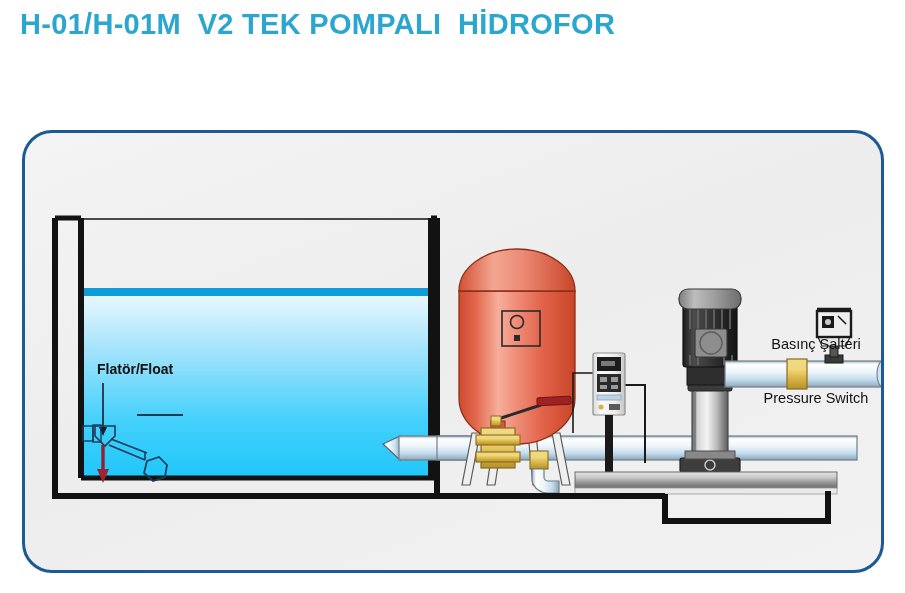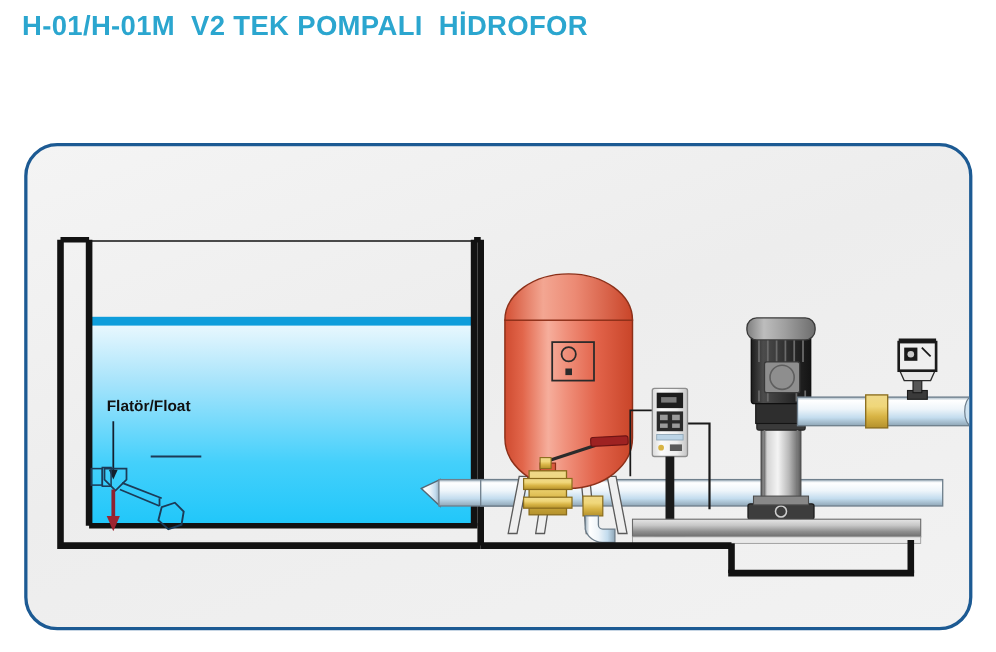--- a/index.html
+++ b/index.html
@@ -24,21 +24,21 @@
   
   .title-block {
     position: absolute;
     left: 20px;
     top: 10px;
     width: 860px;
   }
   .title-line {
     font-family: "Liberation Sans", sans-serif;
     font-weight: bold;
-    font-size: 25px;
+    font-size: 29px;
     letter-spacing: 0.3px;
     color: #2ba6cf;
     line-height: 28px;
     white-space: pre;
   }
 
   
   .card {
     position: absolute;
     left: 22px;
@@ -352,15 +352,19 @@
 
         <path d="M 412 363 L 640 363" stroke="#121212" stroke-width="6" fill="none"></path>
         <path d="M 640 361 L 640 388" stroke="#121212" stroke-width="6" fill="none"></path>
         <path d="M 637 388 L 806 388" stroke="#121212" stroke-width="6" fill="none"></path>
         <path d="M 803 388 L 803 358" stroke="#121212" stroke-width="6" fill="none"></path>
       </g>
 
     </svg>
 
     <div class="diagram-label label-float">Flatör/Float</div>
+    <div class="diagram-label label-pressure">
+      <div>Basınç Şalteri</div>
+      <div>Pressure Switch</div>
+    </div>
 
   </div>
 </div>
 
 </body></html>

